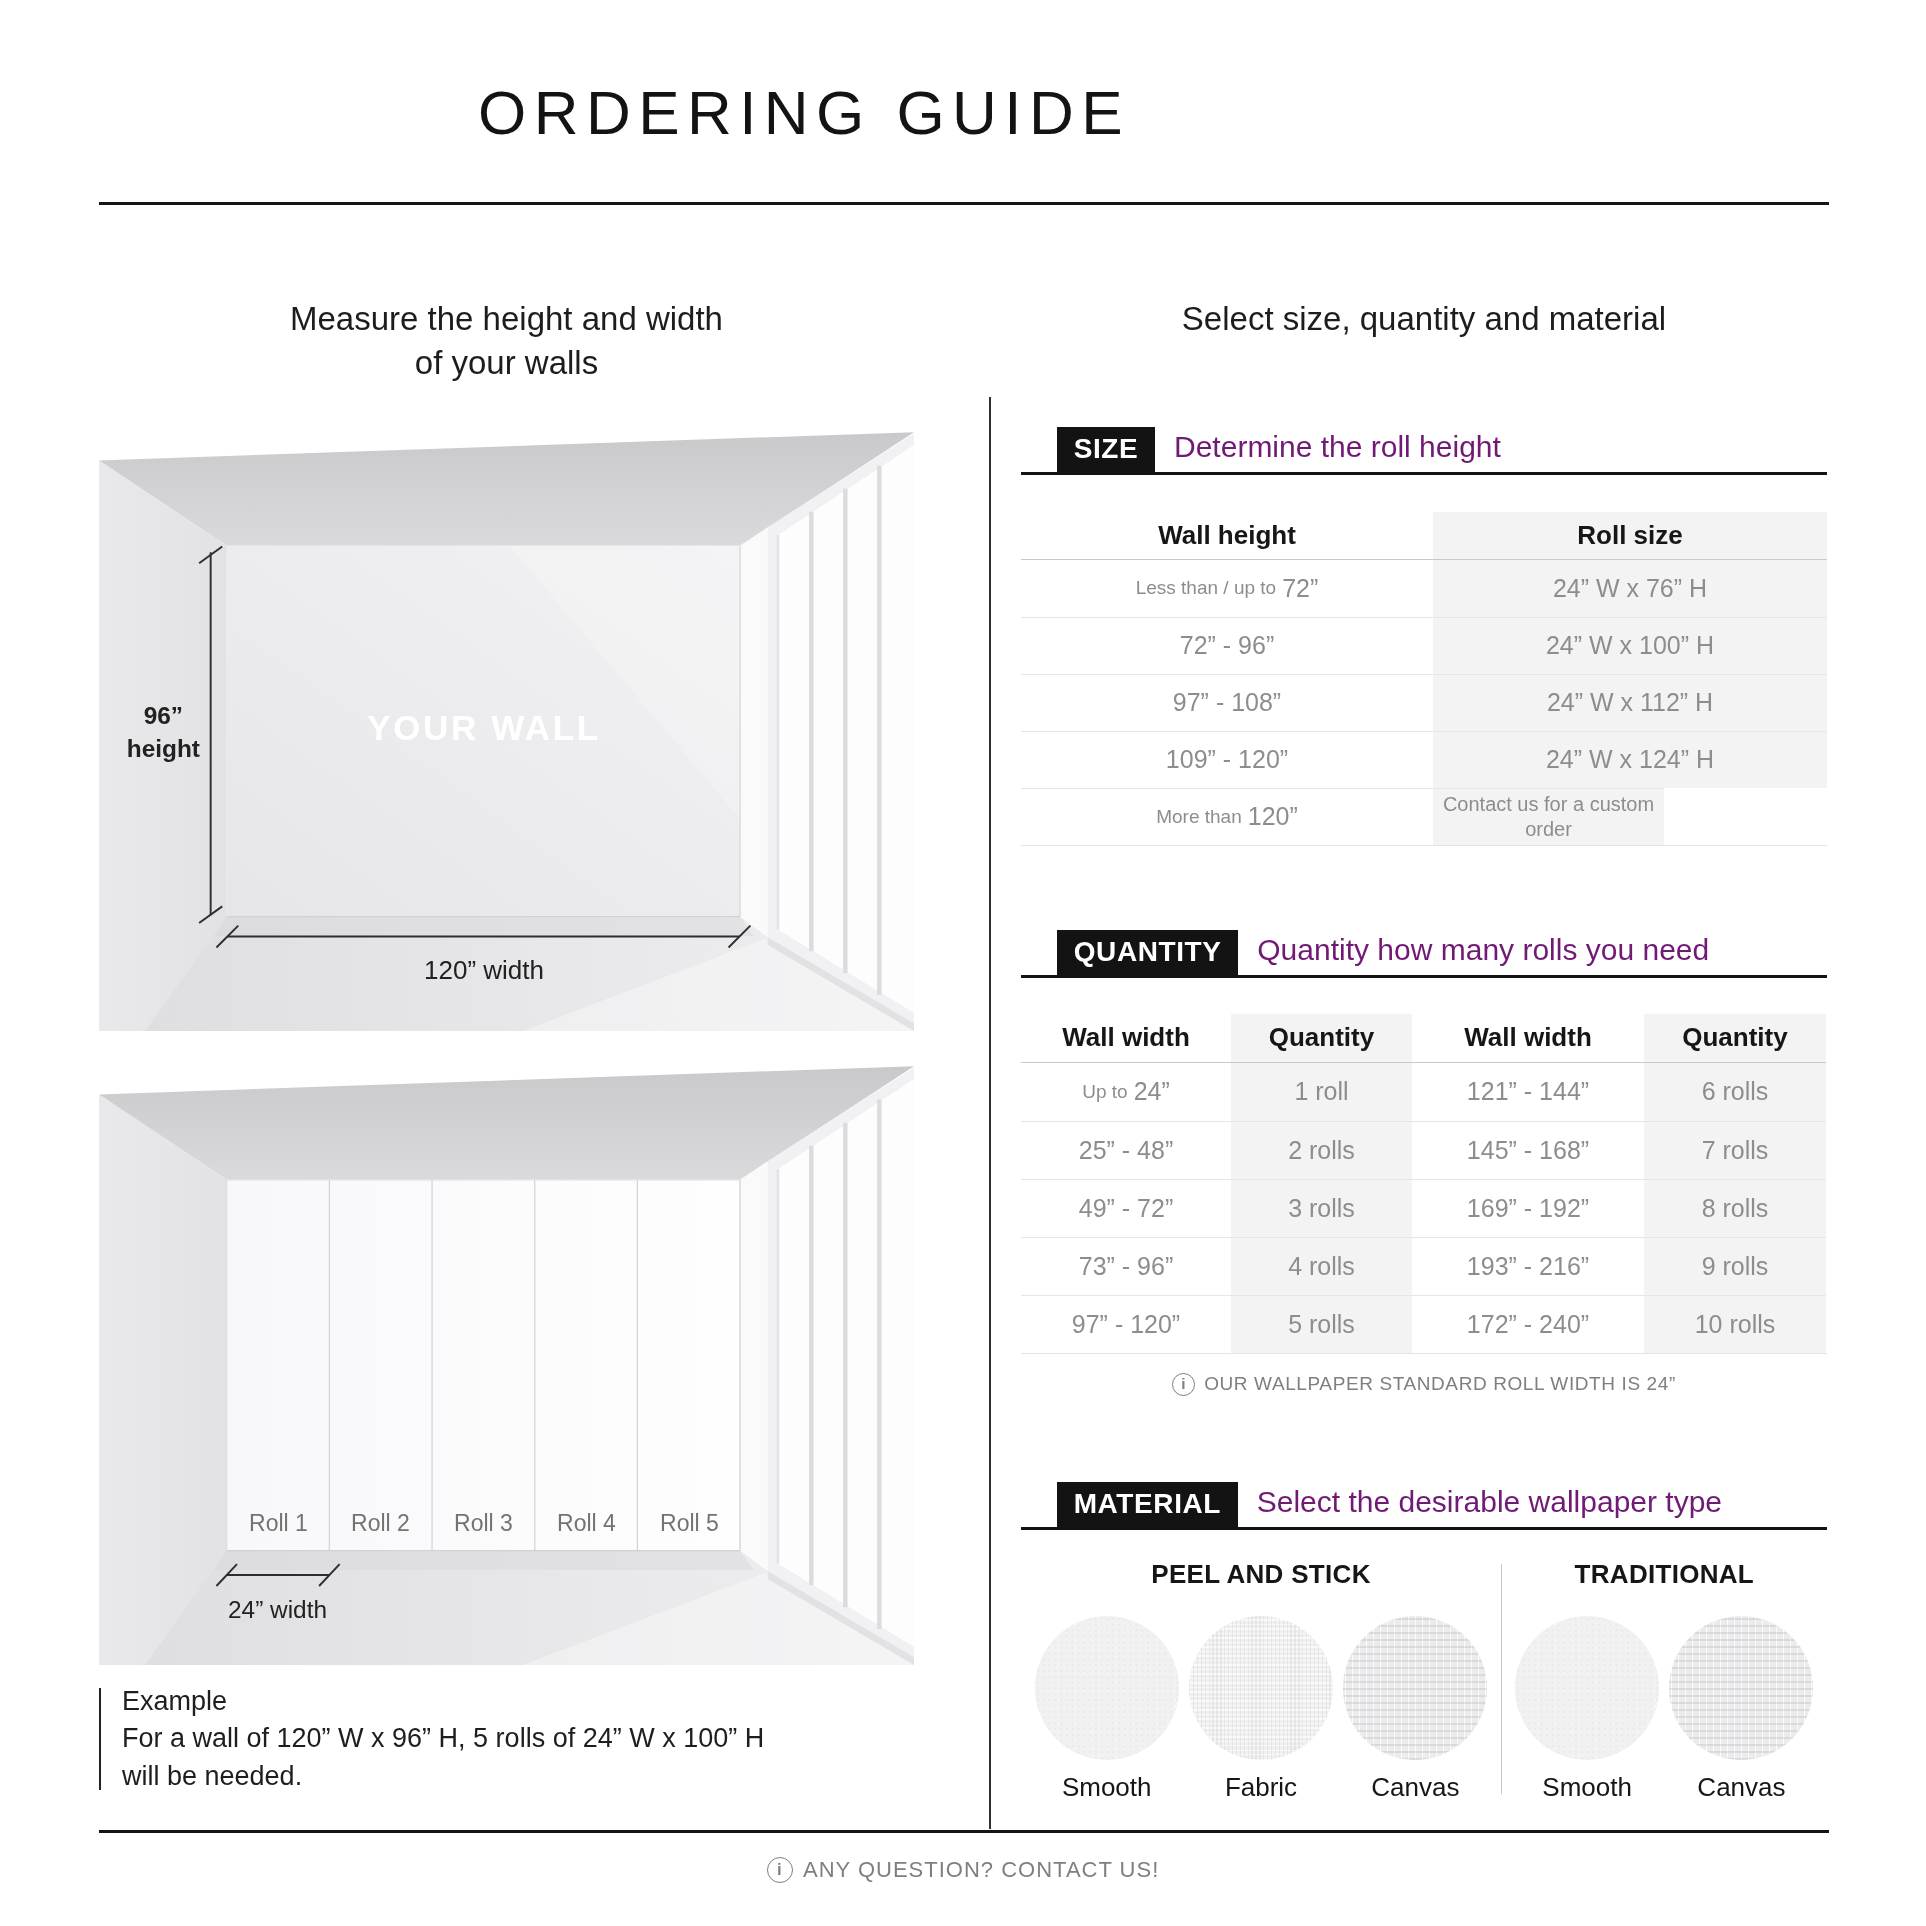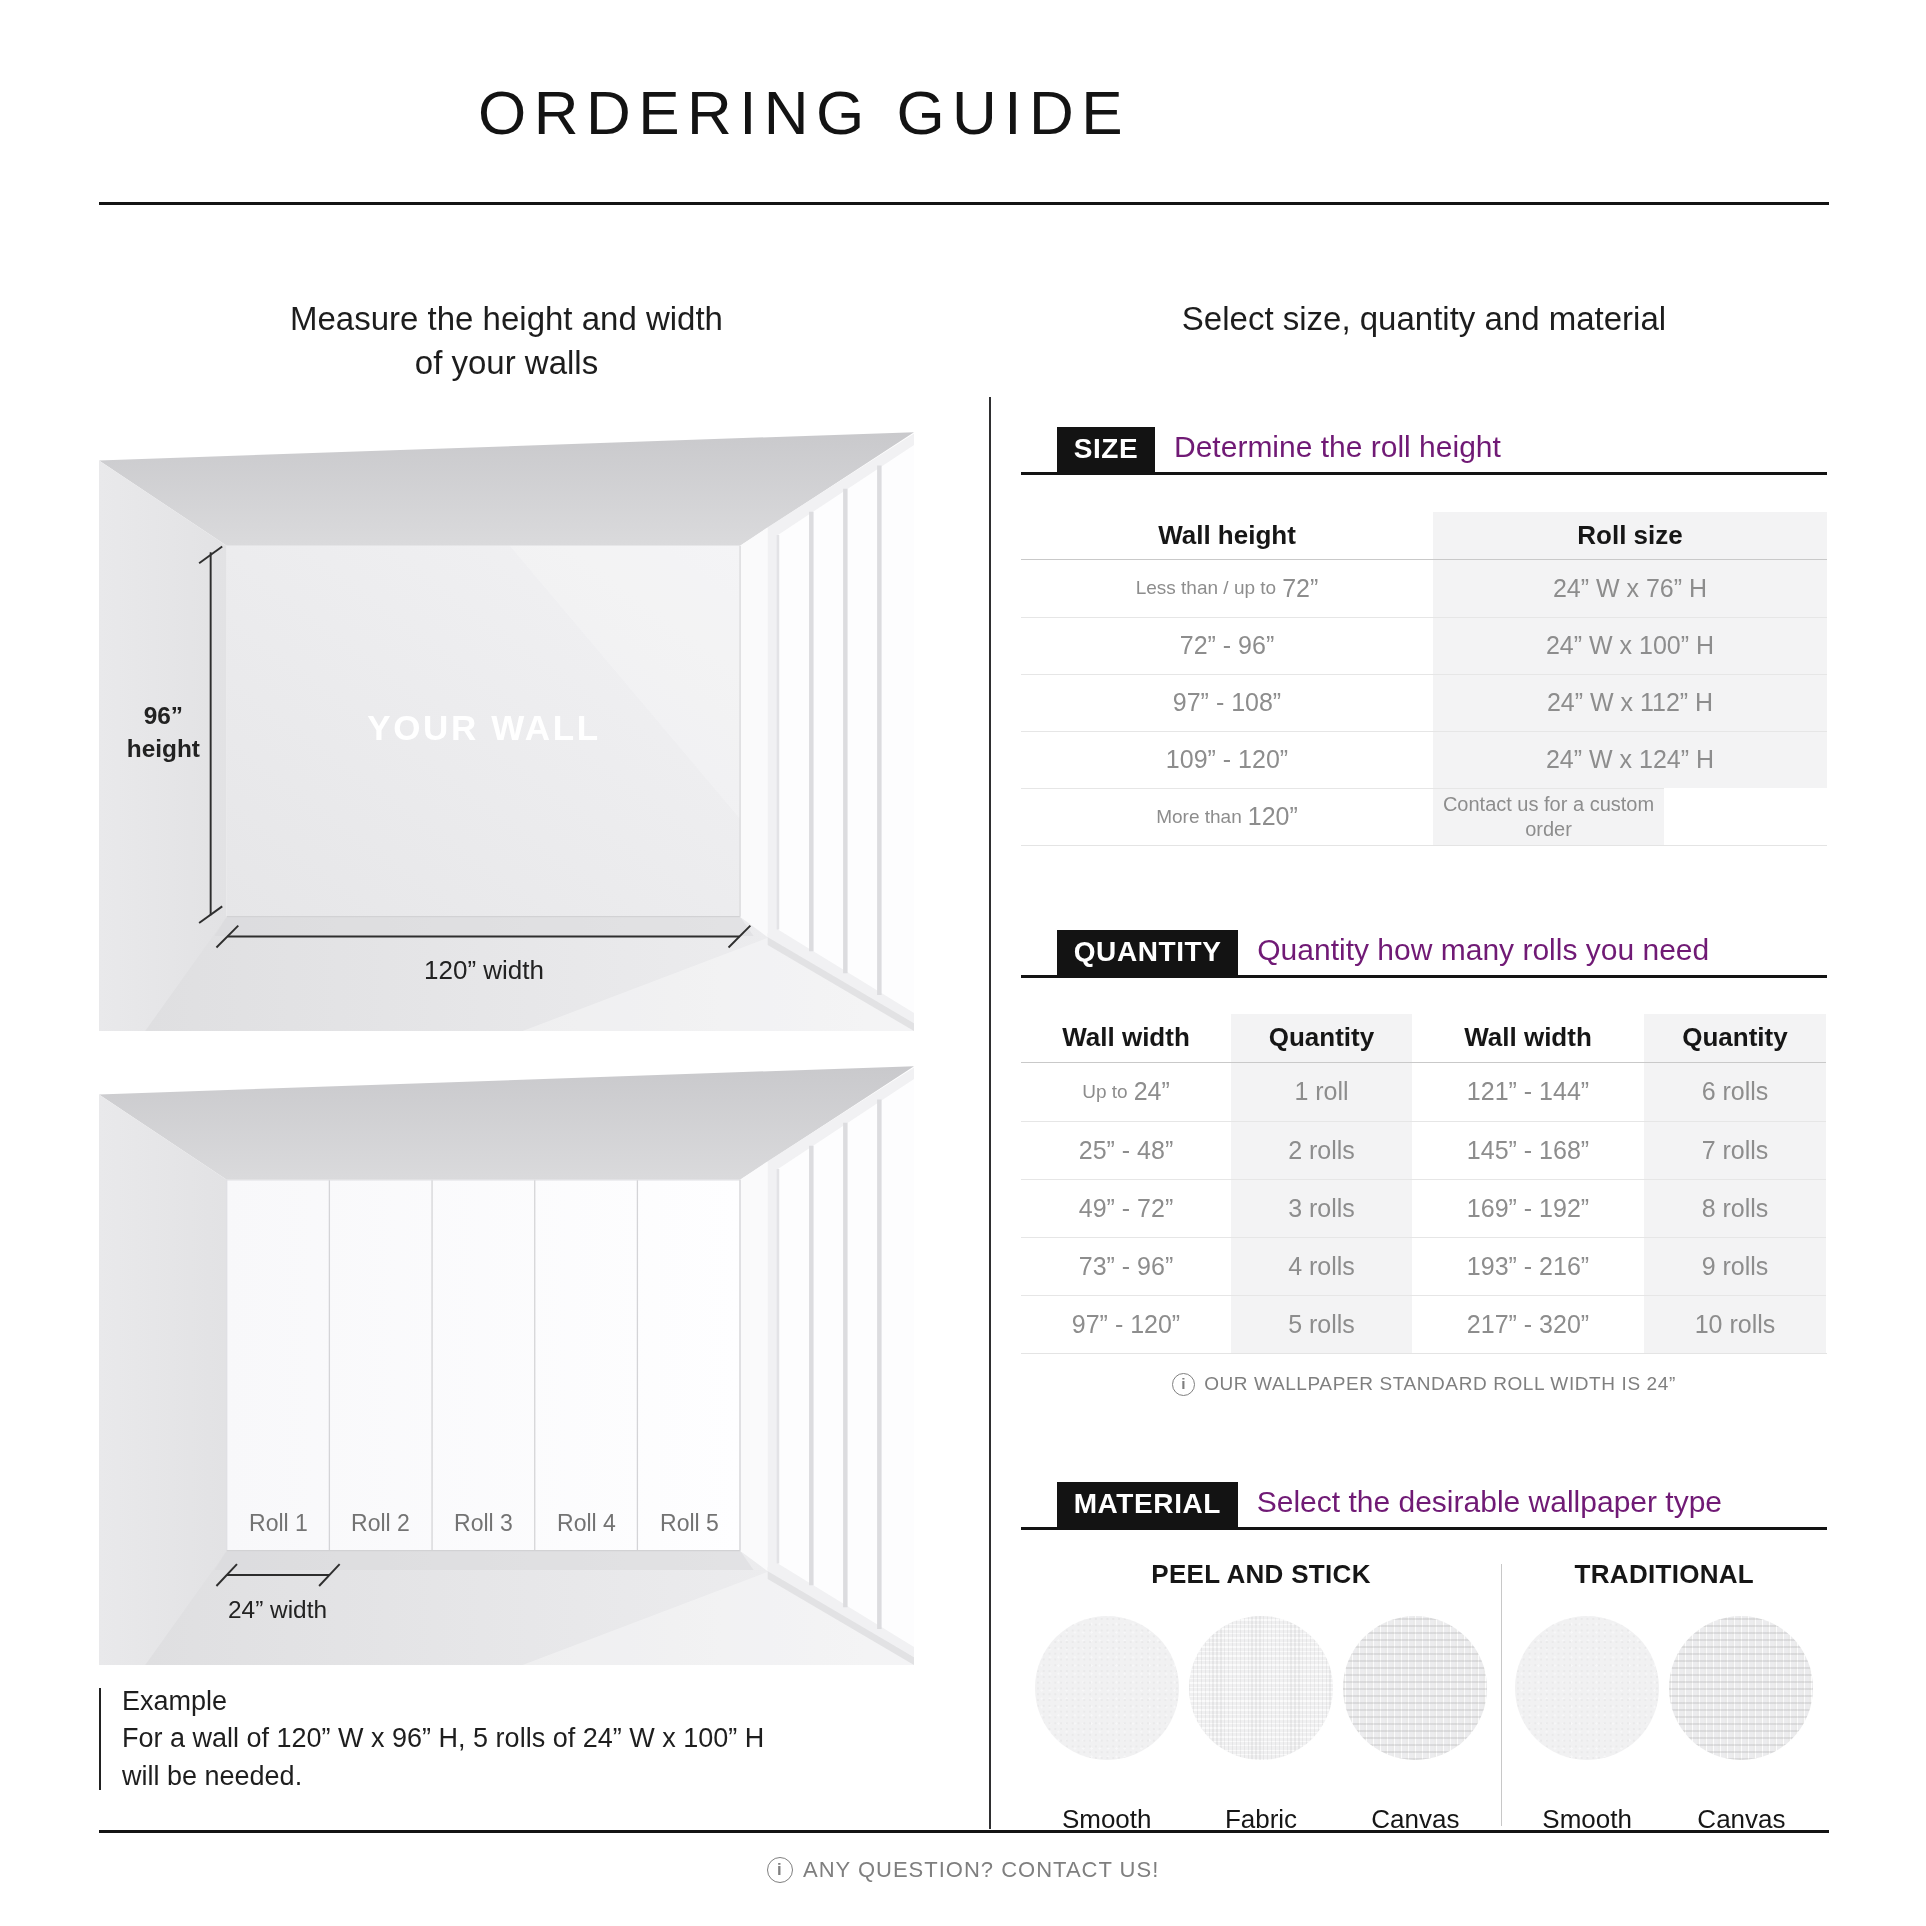--- a/index.html
+++ b/index.html
@@ -74,21 +74,21 @@
   
   .material-body{display:flex;margin-top:29.5px;align-items:stretch;}
   .mat-group{display:flex;flex-direction:column;align-items:center;}
   .mat-group.g1{width:480px;}
   .mat-group.g2{width:324px;}
   .mat-divider{width:1.3px;background:#c8c8c8;margin:5.1px 0 9px;}
   .mat-title{font-size:26px;font-weight:700;color:#161616;letter-spacing:0.3px;}
   .swatch-row{display:flex;gap:10.3px;margin-top:26px;}
   .sw{display:flex;flex-direction:column;align-items:center;}
   .swatch{width:144px;height:144px;border-radius:50%;}
-  .sw-label{margin-top:44px;font-size:26px;font-weight:500;color:#161616;}
+  .sw-label{margin-top:12px;font-size:26px;font-weight:500;color:#161616;}
   .tex-smooth{background-color:#f1f1f2;
       background-image:radial-gradient(#e9e9ea 1px, transparent 1px),
                        radial-gradient(#f7f7f8 1px, transparent 1px);
       background-size:5.8px 5.8px,8.3px 8.3px;background-position:0 0,2.6px 3.9px;}
   .tex-fabric{background-color:#f0f0f1;
       background-image:repeating-linear-gradient(90deg, rgba(0,0,0,0.05) 0 1.3px, transparent 1.3px 3.9px),
                        repeating-linear-gradient(0deg, rgba(255,255,255,0.7) 0 1.3px, transparent 1.3px 4.5px);}
   .tex-canvas{background-color:#ececee;
       background-image:repeating-linear-gradient(0deg, rgba(0,0,0,0.08) 0 1.9px, transparent 1.9px 7px),
                        repeating-linear-gradient(90deg, rgba(0,0,0,0.07) 0 1.9px, transparent 1.9px 7px),
@@ -284,21 +284,21 @@
       <div class="cell r">169” - 192”</div>
       <div class="cell r band">8 rolls</div>
 
       <div class="cell r">73” - 96”</div>
       <div class="cell r band">4 rolls</div>
       <div class="cell r">193” - 216”</div>
       <div class="cell r band">9 rolls</div>
 
       <div class="cell r">97” - 120”</div>
       <div class="cell r band">5 rolls</div>
-      <div class="cell r">217” - 320”</div>
+      <div class="cell r">172” - 240”</div>
       <div class="cell r band">10 rolls</div>
     </div>
     <div class="note">
       <span class="info-circle">i</span>
       <span>OUR WALLPAPER STANDARD ROLL WIDTH IS 24”</span>
     </div>
   </section>
 
   <section class="section material-section">
     <div class="section-head">

